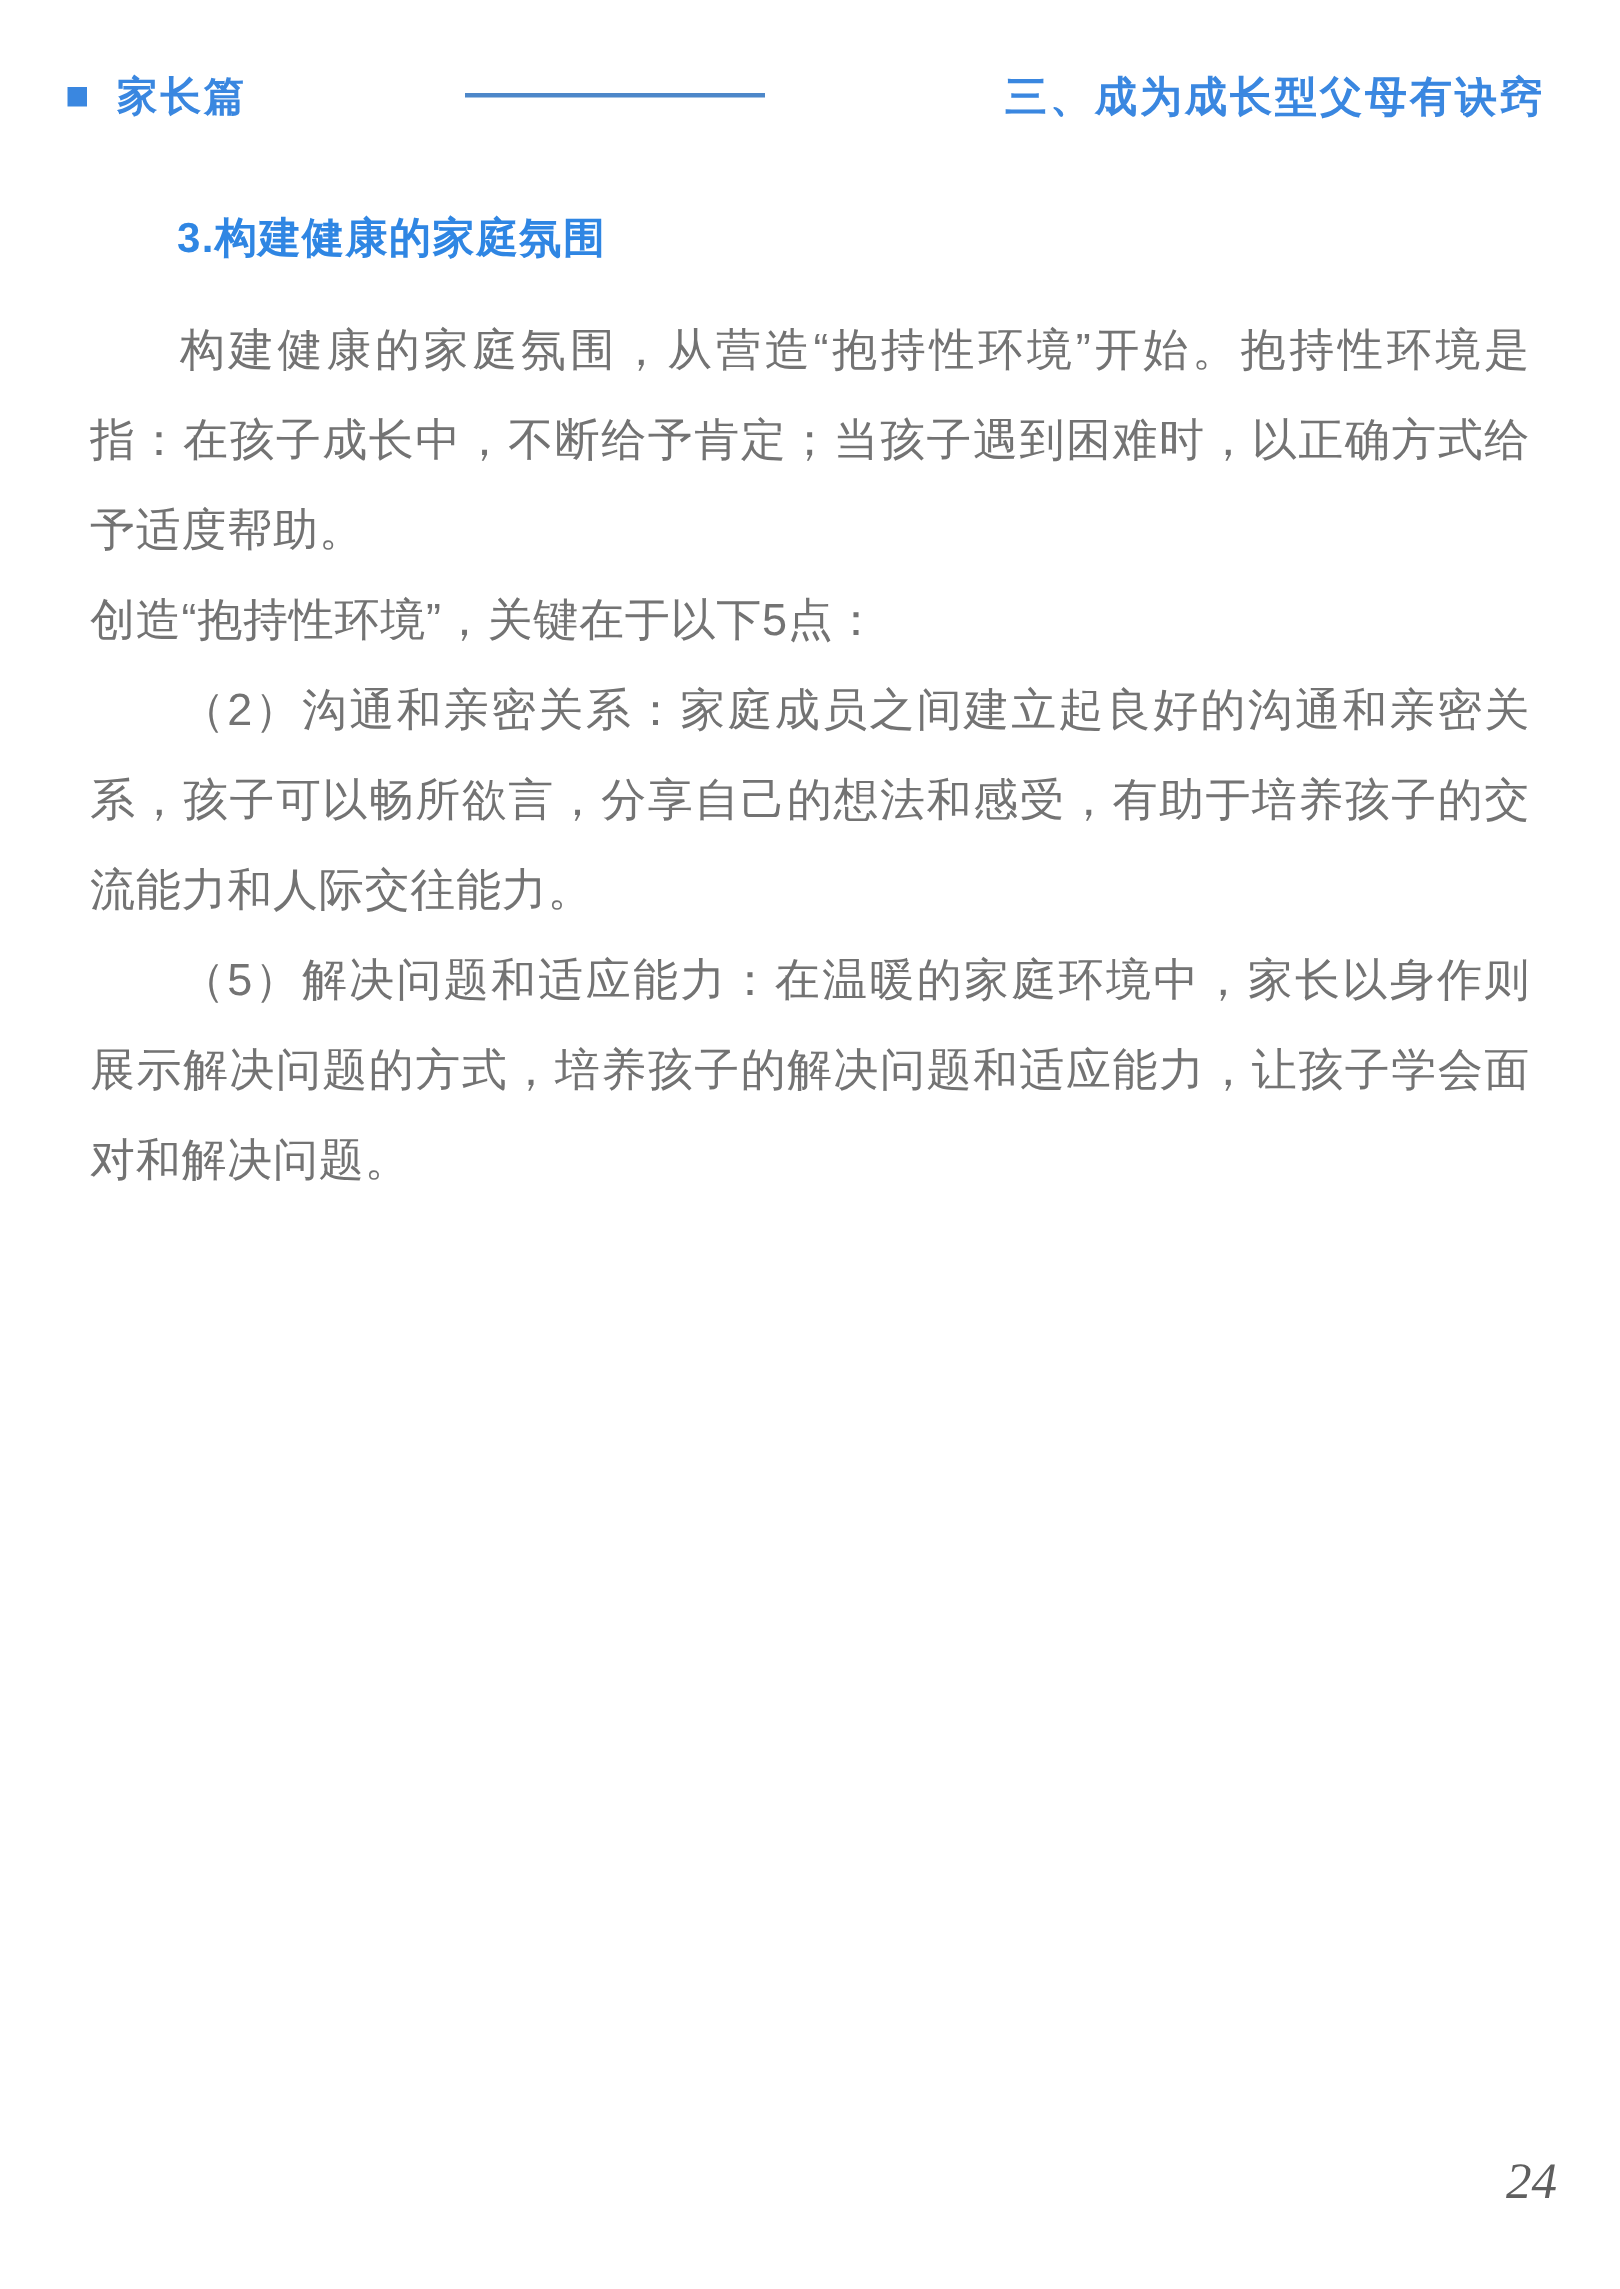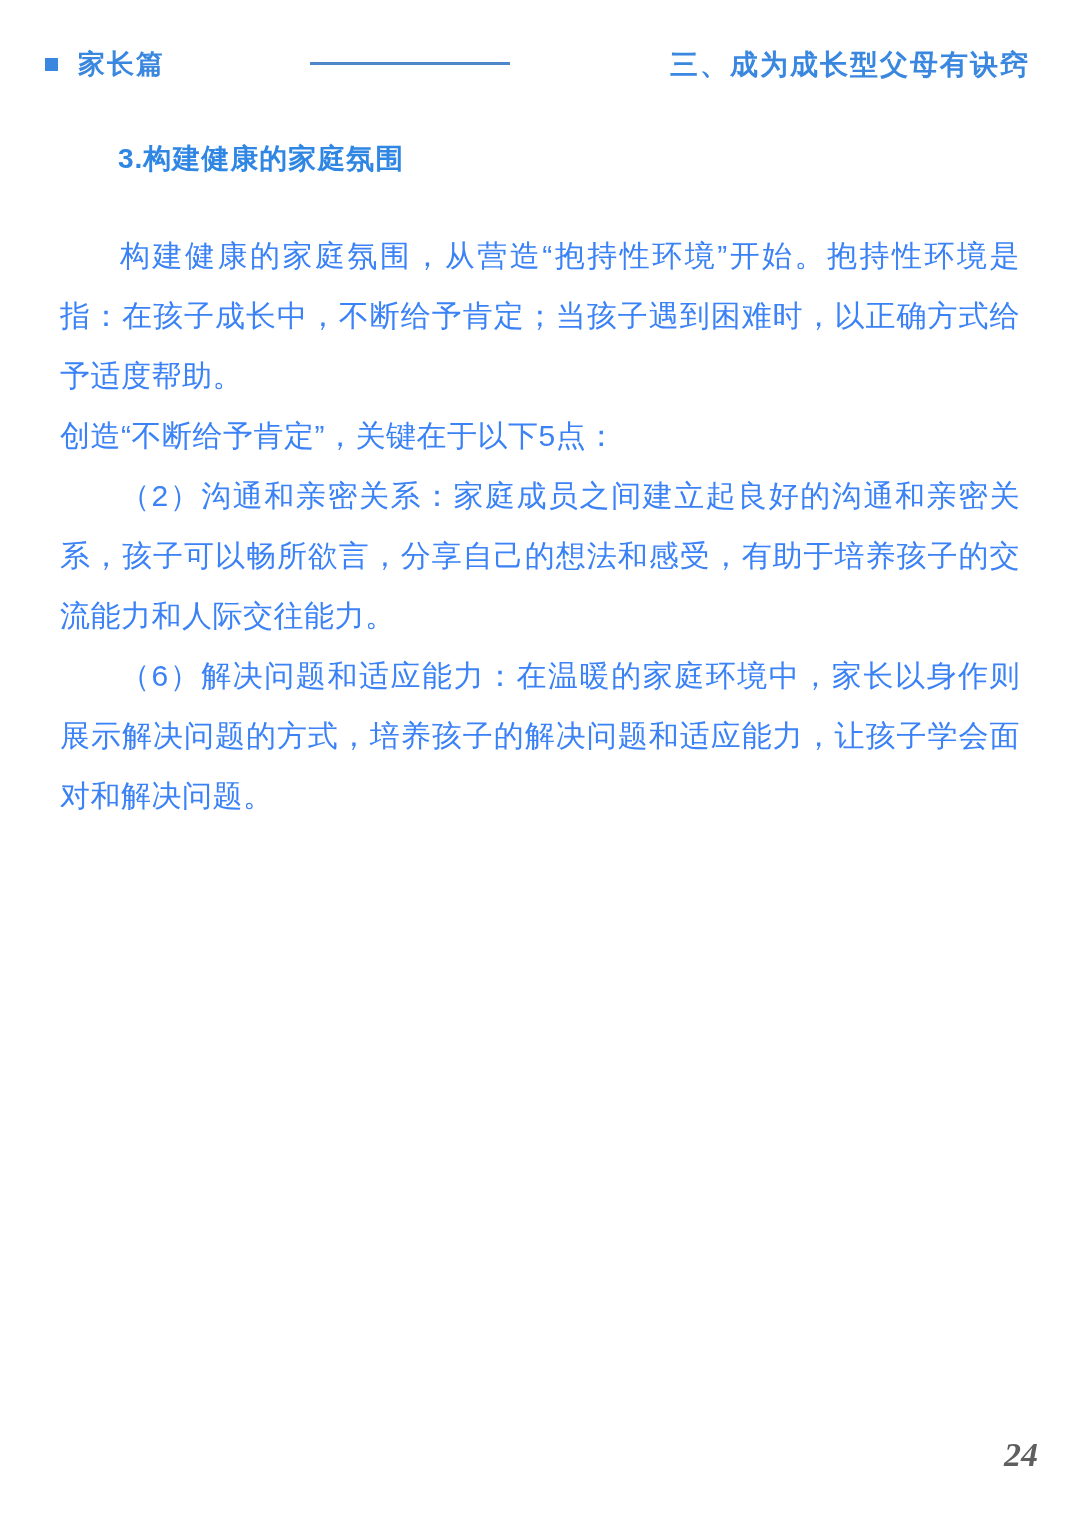--- a/index.html
+++ b/index.html
@@ -73,40 +73,40 @@
     font-size: 28px;
     font-weight: bold;
     color: #2f86e3;
     letter-spacing: 1px;
     white-space: nowrap;
   }
 
   
   .content {
     position: absolute;
-    top: 226px;
+    top: 204px;
     left: 60px;
     width: 960px;
     font-size: 30px;
     line-height: 60px;
-    color: #3b82f6;
+    color: #737373;
     text-align: justify;
     letter-spacing: 0.5px;
   }
   .content p { margin: 0; }
   .content p.indent { text-indent: 2em; }
 
   
   .page-number {
     position: absolute;
     right: 42px;
     bottom: 52px;
     font-family: "Liberation Serif", "DejaVu Serif", serif;
     font-style: italic;
-    font-weight: 700;
+    font-weight: 400;
     font-size: 34px;
     color: #5f5f5f;
   }
 </style>
 </head>
 <body>
 
 <div class="page">
 
   <div class="header">
@@ -115,20 +115,20 @@
       <span>家长篇</span>
     </div>
     <div class="header-divider"></div>
     <div class="header-right">三、成为成长型父母有诀窍</div>
   </div>
 
   <h1 class="section-title">3.构建健康的家庭氛围</h1>
 
   <div class="content">
     <p class="indent">构建健康的家庭氛围，从营造“抱持性环境”开始。抱持性环境是指：在孩子成长中，不断给予肯定；当孩子遇到困难时，以正确方式给予适度帮助。</p>
-    <p>创造“不断给予肯定”，关键在于以下5点：</p>
+    <p>创造“抱持性环境”，关键在于以下5点：</p>
     <p class="indent">（2）沟通和亲密关系：家庭成员之间建立起良好的沟通和亲密关系，孩子可以畅所欲言，分享自己的想法和感受，有助于培养孩子的交流能力和人际交往能力。</p>
-    <p class="indent">（6）解决问题和适应能力：在温暖的家庭环境中，家长以身作则展示解决问题的方式，培养孩子的解决问题和适应能力，让孩子学会面对和解决问题。</p>
+    <p class="indent">（5）解决问题和适应能力：在温暖的家庭环境中，家长以身作则展示解决问题的方式，培养孩子的解决问题和适应能力，让孩子学会面对和解决问题。</p>
   </div>
 
   <div class="page-number">24</div>
 
 </div>
 
 </body></html>

